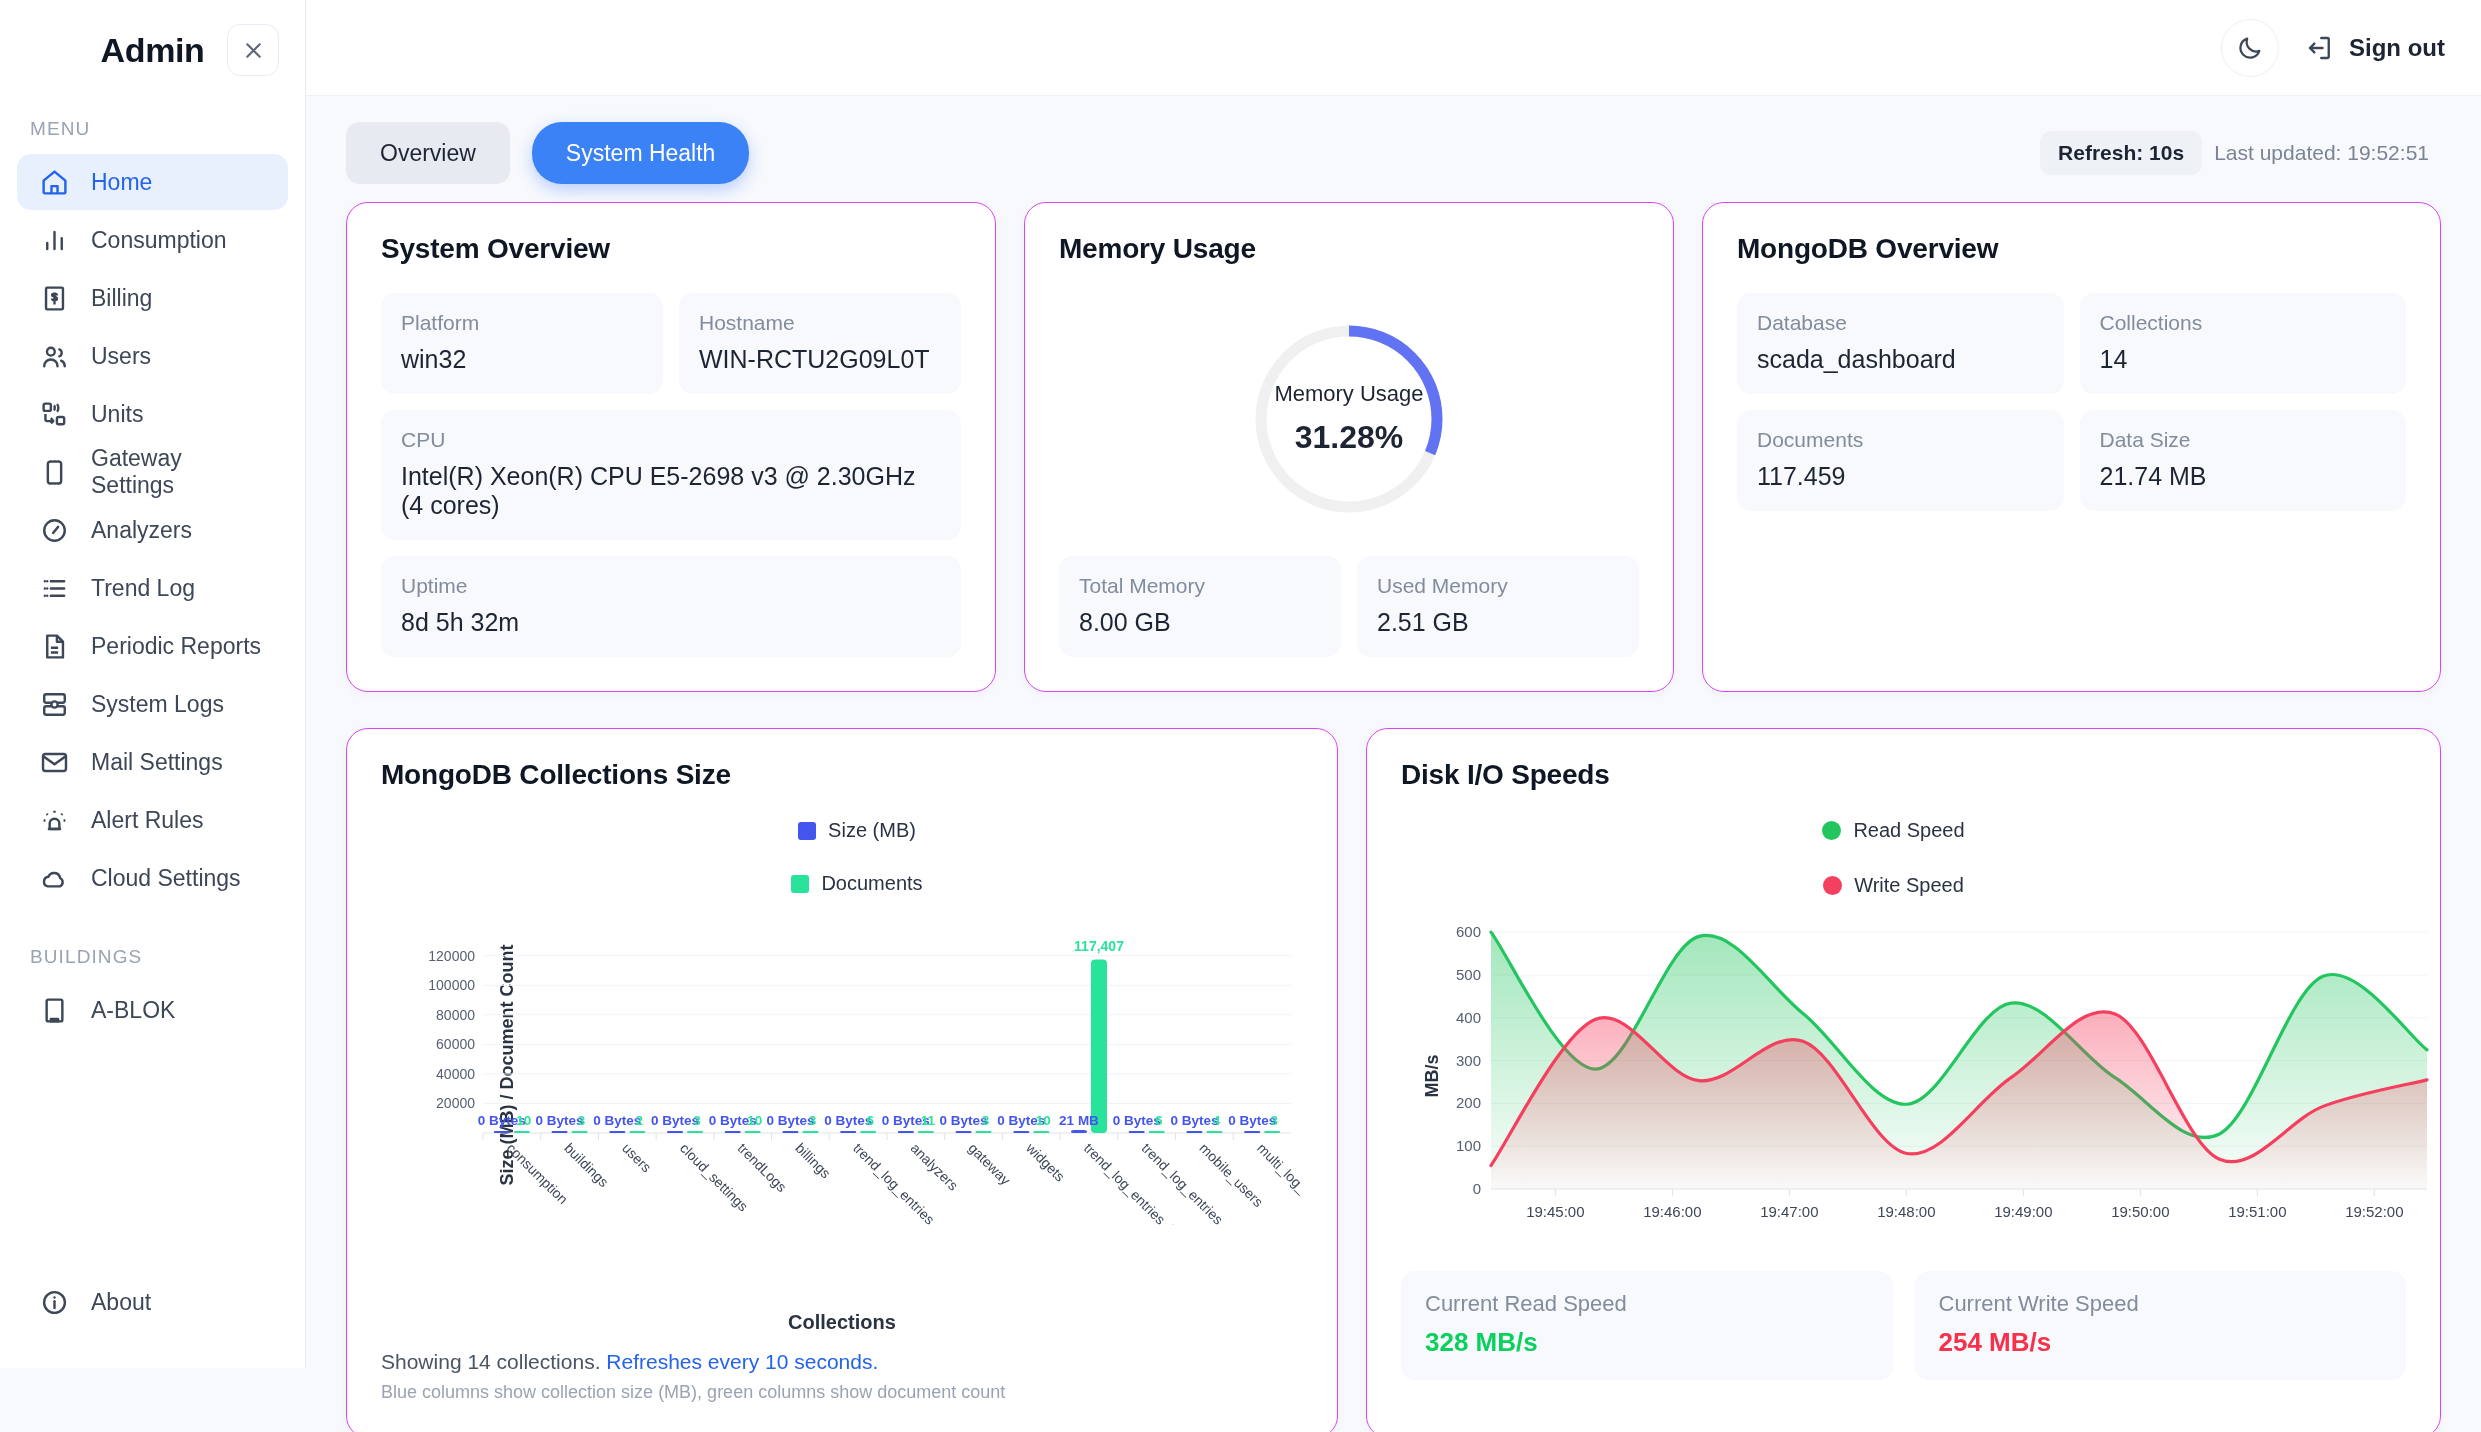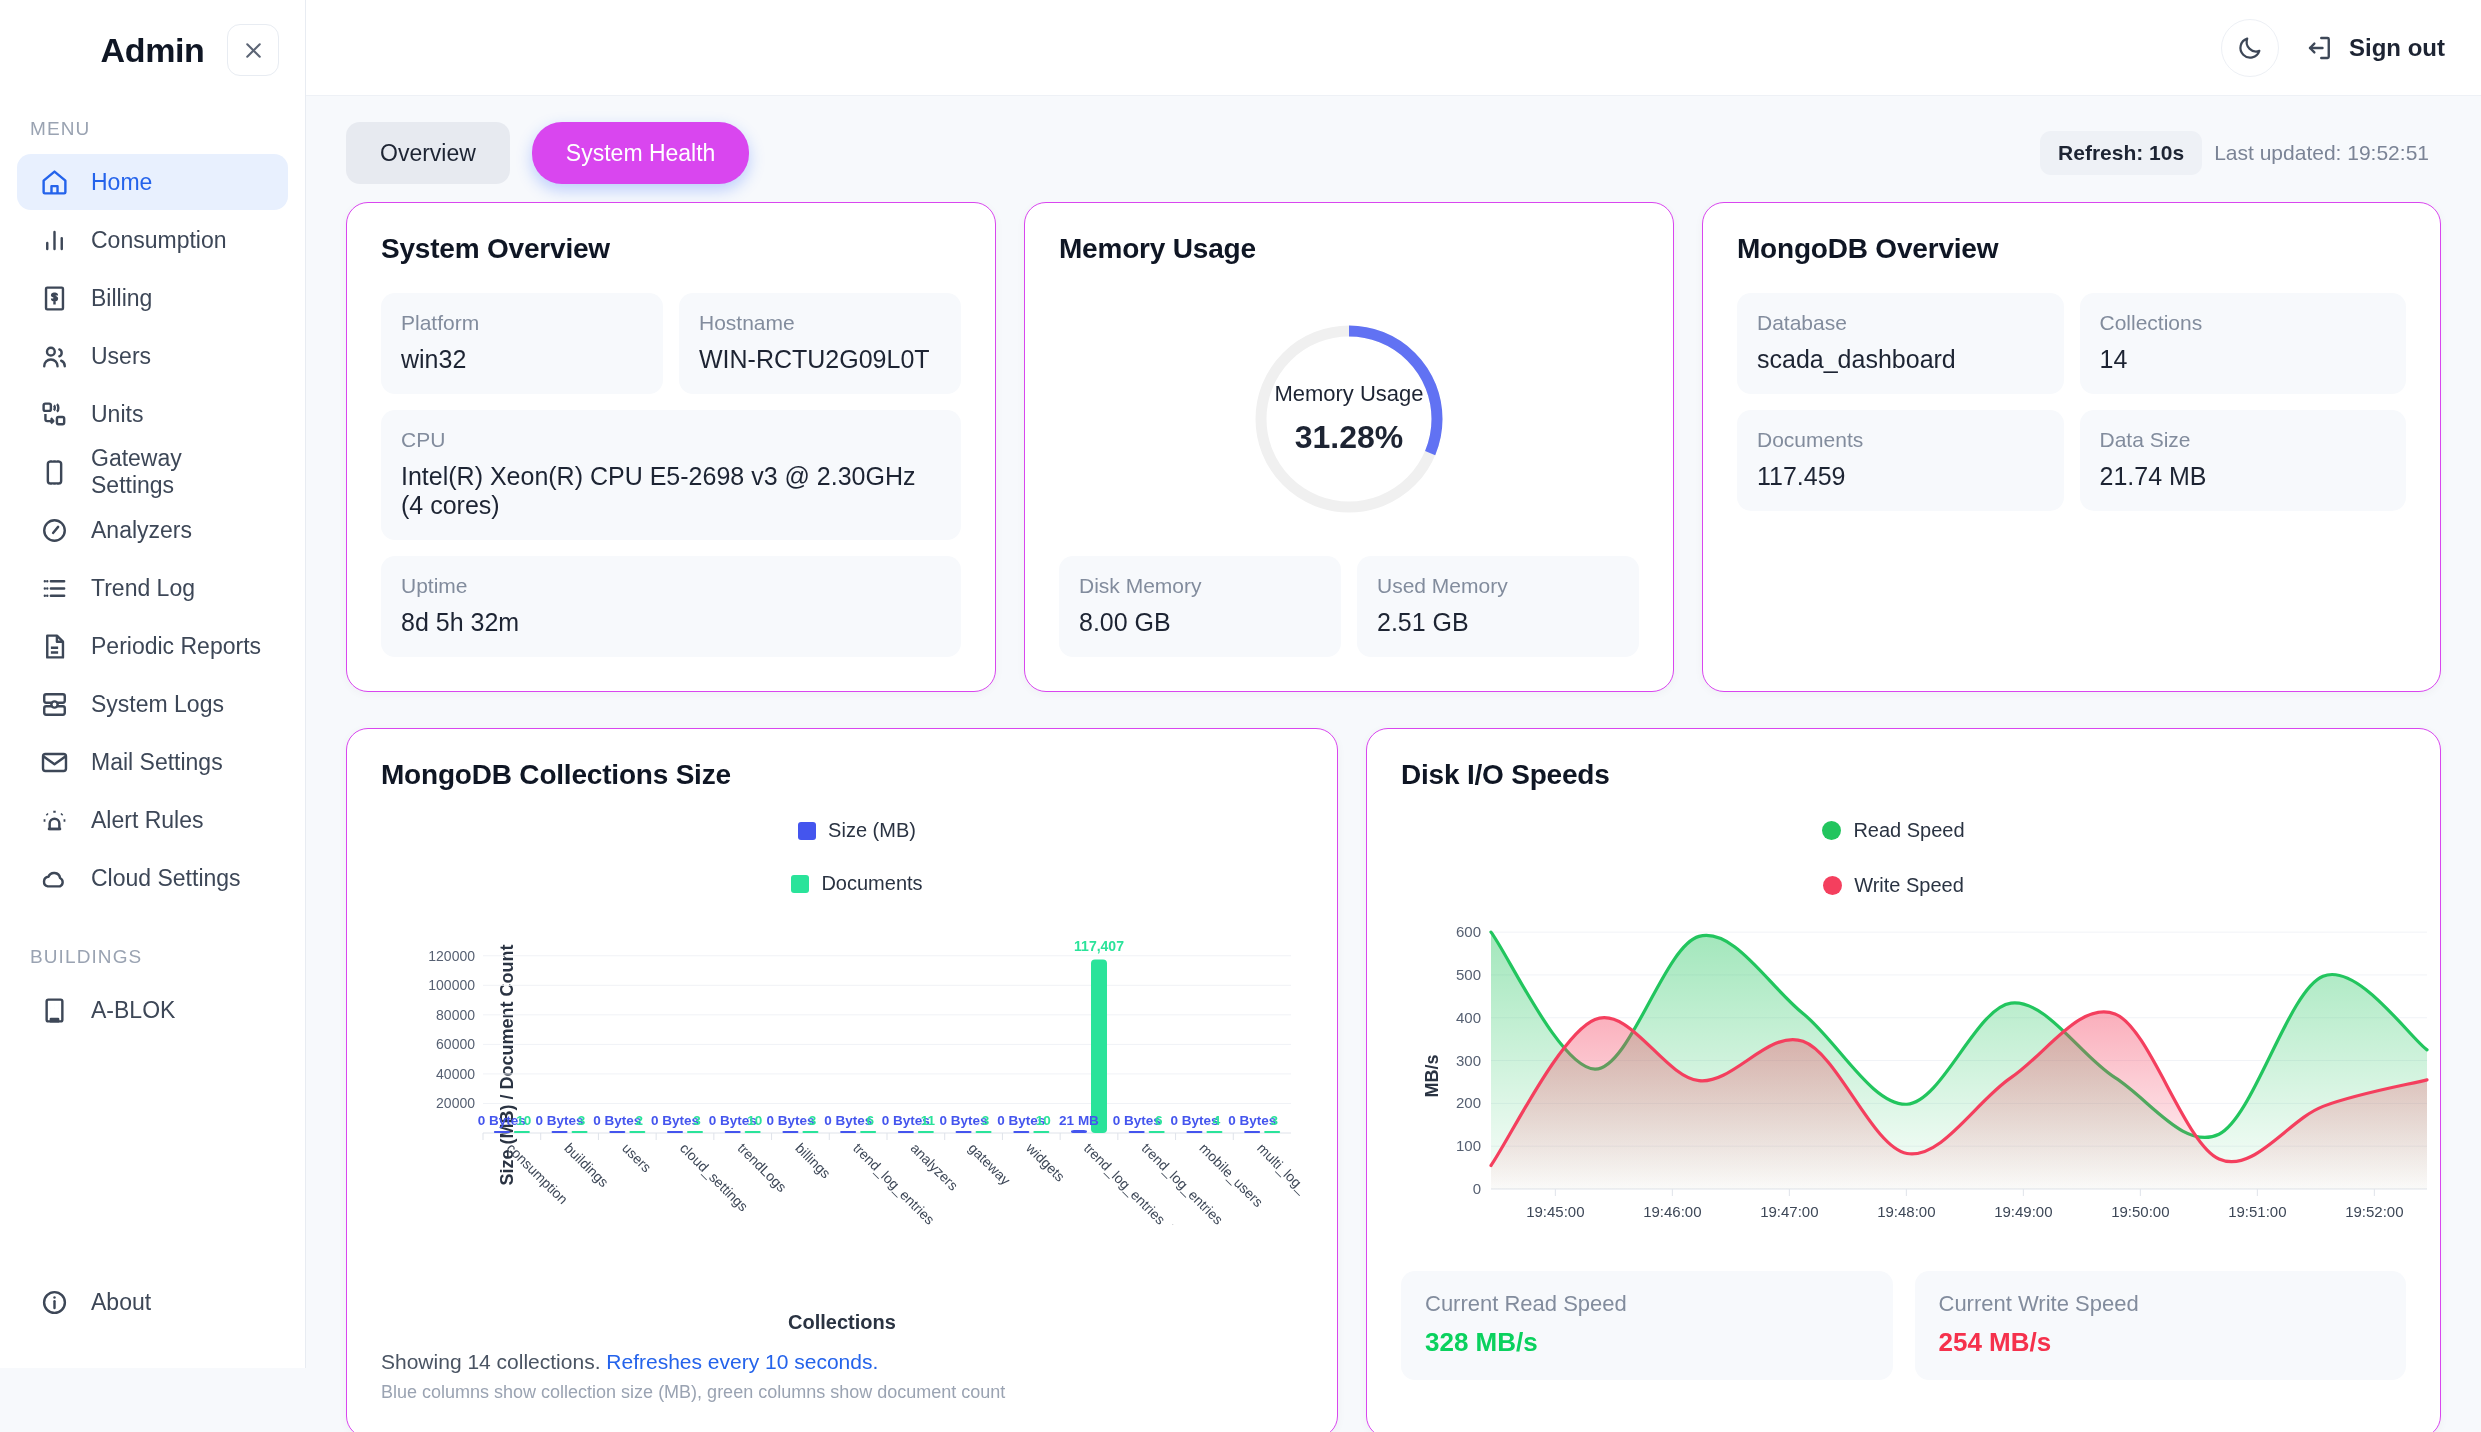--- a/index.html
+++ b/index.html
@@ -62,21 +62,21 @@
   .subbar {
     display: flex; align-items: center; padding: 26px 40px 18px 40px; gap: 0;
   }
   .tabs { display: flex; gap: 22px; }
   .tab {
     border: none; border-radius: 14px; padding: 0 34px; height: 62px;
     font-size: 23px; font-weight: 400; cursor: pointer; font-family: inherit;
     display: flex; align-items: center; justify-content: center;
   }
   .tab.inactive { background: #e7eaf0; color: #1d2433; }
-  .tab.active { background: #d946ef; color: #ffffff; box-shadow: 0 6px 16px rgba(31,94,255,0.28); border-radius: 30px; }
+  .tab.active { background: #3b82f6; color: #ffffff; box-shadow: 0 6px 16px rgba(31,94,255,0.28); border-radius: 30px; }
   .meta { margin-left: auto; display: flex; align-items: center; gap: 12px; }
   .refresh-pill {
     background: #eef1f6; border-radius: 11px; padding: 10px 18px;
     font-size: 21px; color: #1d2433; font-weight: 600; cursor: pointer;
   }
   .last-upd { font-size: 21px; color: #7b8496; padding-right: 12px; }
 
   .content { padding: 0 40px 28px 40px; overflow: hidden; }
   .row { display: flex; gap: 28px; margin-bottom: 36px; }
   .card {
@@ -385,21 +385,21 @@
                 <circle id="mem-arc" cx="100" cy="100" r="88" fill="none" stroke="#6172f3" stroke-width="11" stroke-linecap="butt" stroke-dasharray="172.95347203954813 552.9203070318035"></circle>
               </svg>
               <div class="donut-center">
                 <div class="donut-label">Memory Usage</div>
                 <div class="donut-pct">31.28%</div>
               </div>
             </div>
           </div>
           <div class="kv-grid">
             <div class="kv">
-              <div class="kv-label">Disk Memory</div>
+              <div class="kv-label">Total Memory</div>
               <div class="kv-value">8.00 GB</div>
             </div>
             <div class="kv">
               <div class="kv-label">Used Memory</div>
               <div class="kv-value">2.51 GB</div>
             </div>
           </div>
         </section>
 
         <section class="card" style="flex:1 1 auto">

